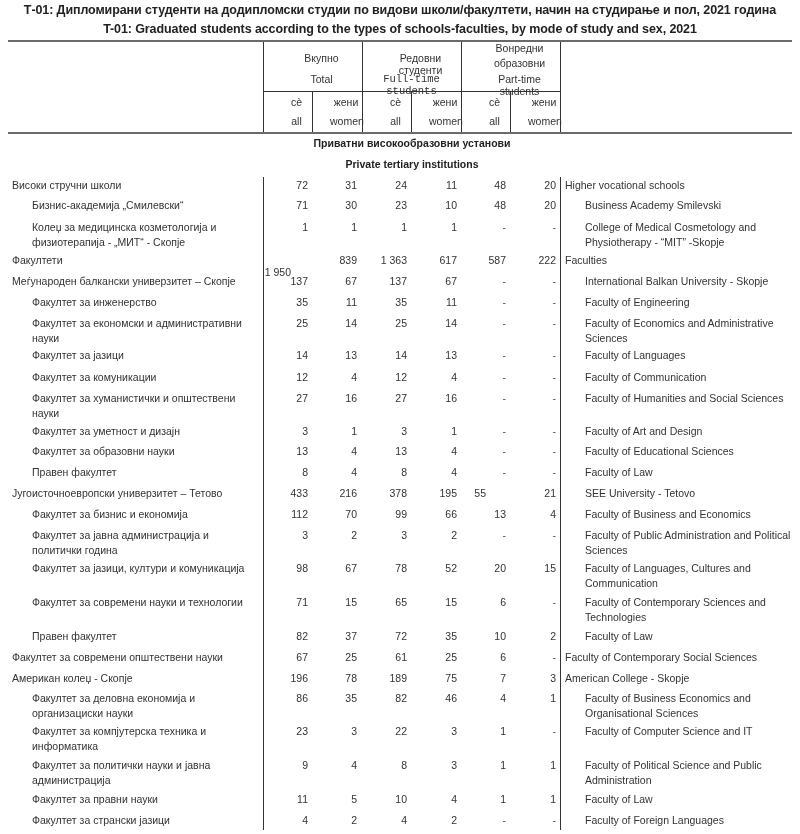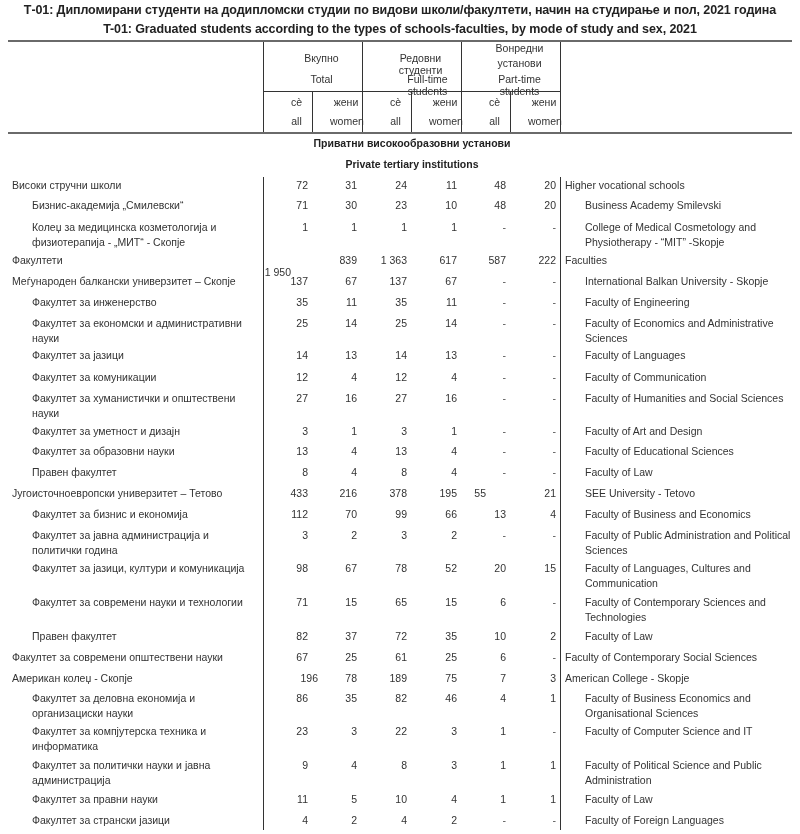--- a/index.html
+++ b/index.html
@@ -56,23 +56,23 @@
   <div class="vline" style="left:461px; top:42px; height:90px;"></div>
   <div class="vline" style="left:560px; top:42px; height:90px;"></div>
   <div class="vline" style="left:312px; top:92px; height:40px;"></div>
   <div class="vline" style="left:411px; top:92px; height:40px;"></div>
   <div class="vline" style="left:510px; top:92px; height:40px;"></div>
   <div class="hline" style="left:263px; top:91px; width:298px;"></div>
 
   <div class="hcell" style="left:263px; width:99px; top:52px;">Вкупно</div>
   <div class="hcell" style="left:263px; width:99px; top:73px;">Total</div>
   <div class="hcell" style="left:362px; width:99px; top:52px;">Редовни студенти</div>
-  <div class="hcell" style="left:369px; width:99px; top:73px;">Full-time students</div>
+  <div class="hcell" style="left:353px; width:99px; top:73px;font-family:Liberation Mono, monospace;">Full-time students</div>
   <div class="hcell" style="left:461px; width:99px; top:42px;">Вонредни</div>
-  <div class="hcell" style="left:461px; width:99px; top:57px;">установи</div>
+  <div class="hcell" style="left:461px; width:99px; top:57px;">образовни</div>
   <div class="hcell" style="left:461px; width:99px; top:73px;">Part-time students</div>
 
   <div class="hcell" style="left:263px; width:49px; top:96px;">сè</div>
   <div class="hcell" style="left:263px; width:49px; top:115px;">all</div>
   <div class="hcell" style="left:312px; width:50px; top:96px;">жени</div>
   <div class="hcell" style="left:312px; width:50px; top:115px;">women</div>
   <div class="hcell" style="left:362px; width:49px; top:96px;">сè</div>
   <div class="hcell" style="left:362px; width:49px; top:115px;">all</div>
   <div class="hcell" style="left:411px; width:50px; top:96px;">жени</div>
   <div class="hcell" style="left:411px; width:50px; top:115px;">women</div>
@@ -284,21 +284,21 @@
       <div class="num" style="left: 263px;">67</div>
       <div class="num" style="left: 312px;">25</div>
       <div class="num" style="left: 362px;">61</div>
       <div class="num" style="left: 412px;">25</div>
       <div class="num" style="left: 461px;">6</div>
       <div class="num dash" style="left: 511px;">-</div>
       <div class="en">Faculty of Contemporary Social Sciences</div>
     </div>
     <div class="row" style="top: 671px;">
       <div class="mk">Американ колеџ - Скопје</div>
-      <div class="num" style="left: 263px; padding-left: 10px;">196</div>
+      <div class="num" style="left: 263px;">196</div>
       <div class="num" style="left: 312px;">78</div>
       <div class="num" style="left: 362px;">189</div>
       <div class="num" style="left: 412px;">75</div>
       <div class="num" style="left: 461px;">7</div>
       <div class="num" style="left: 511px;">3</div>
       <div class="en">American College - Skopje</div>
     </div>
     <div class="row" style="top: 691px;">
       <div class="mk ind">Факултет за деловна економија и организациски науки</div>
       <div class="num" style="left: 263px;">86</div>

